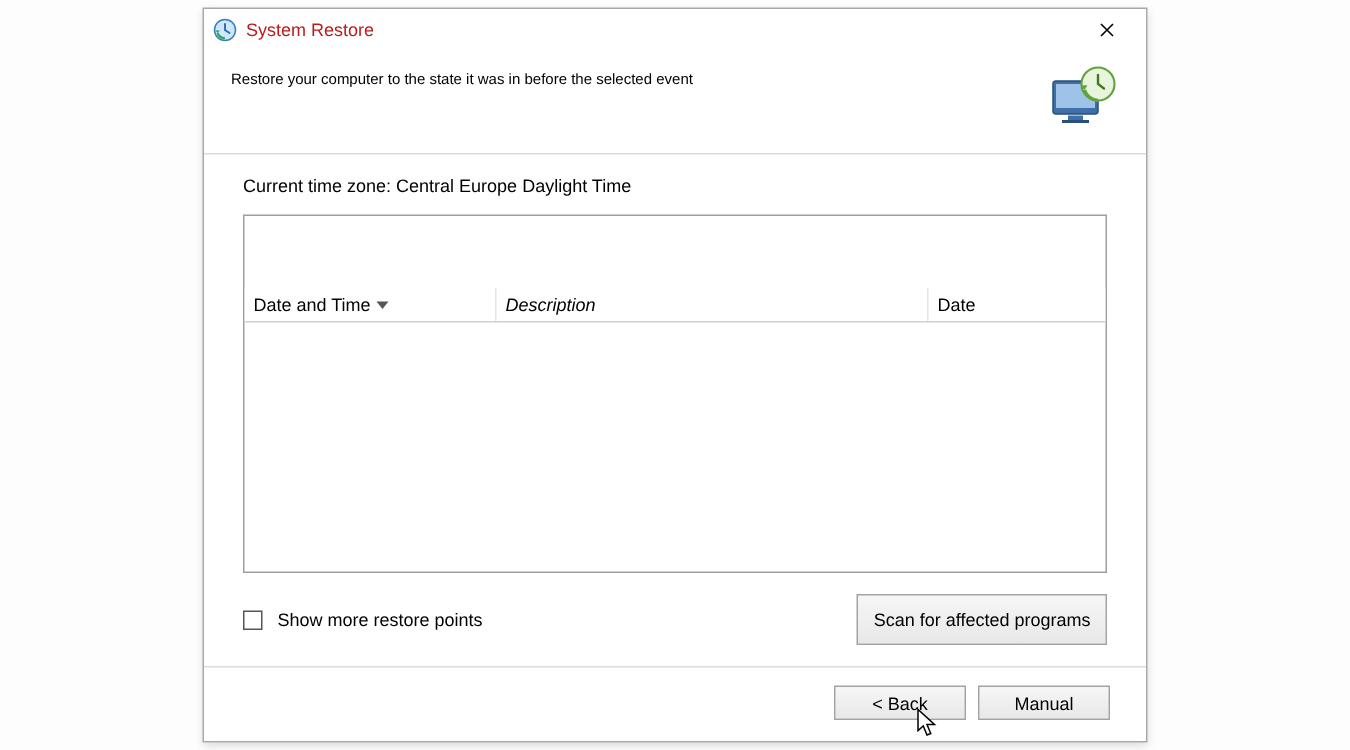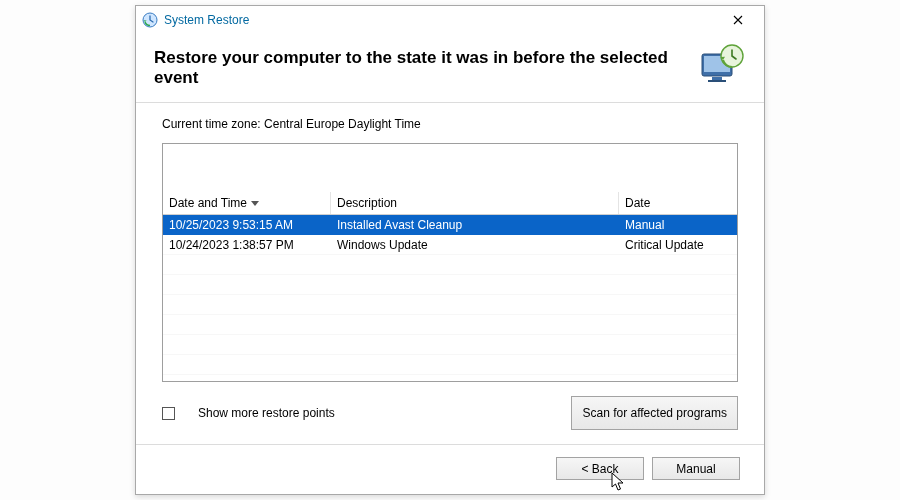--- a/index.html
+++ b/index.html
@@ -33,41 +33,41 @@
     border-bottom: 0px;
   }
   .title-icon {
     width: 16px;
     height: 16px;
     margin-right: 6px;
   }
   .title-text {
     flex: 1;
     font-size: 12px;
-    color: #0369a1;
+    color: #b91c1c;
   }
   .close-btn {
     width: 40px;
     height: 24px;
     display: flex;
     align-items: center;
     justify-content: center;
     font-size: 14px;
     cursor: default;
   }
   .header-band {
     padding: 10px 18px 14px 18px;
     display: flex;
     align-items: flex-start;
     border-bottom: 1px solid #dcdcdc;
   }
   .header-text {
     flex: 1;
-    font-weight: bold;
-    font-size: 17px;
+    font-weight: normal;
+    font-size: 10px;
     padding-top: 4px;
   }
   .header-icon {
     width: 48px;
     height: 44px;
     margin-left: 10px;
   }
   .body {
     flex: 1;
     padding: 14px 26px 8px 26px;
@@ -95,21 +95,21 @@
   .gh-cell {
     padding: 4px 6px;
     font-size: 12px;
     display: flex;
     align-items: center;
     border-right: 1px solid #e4e4e4;
     position: relative;
   }
   .gh-cell:last-child { border-right: none; }
   .col-date { width: 168px; }
-  .col-desc { flex: 1; }
+  .col-desc { flex: 1; font-style: italic; }
   .col-type { width: 118px; }
   .sort-caret {
     width: 0; height: 0;
     border-left: 4px solid transparent;
     border-right: 4px solid transparent;
     border-top: 5px solid #555;
     margin-left: 4px;
   }
   .grid-rows {
     flex: 1;
@@ -136,21 +136,21 @@
   }
   .below-grid {
     display: flex;
     align-items: center;
     justify-content: space-between;
     padding: 14px 0 6px 0;
   }
   .checkbox-wrap {
     display: flex;
     align-items: center;
-    gap: 23px;
+    gap: 10px;
     font-size: 12px;
   }
   .checkbox-box {
     width: 13px;
     height: 13px;
     border: 1px solid #555;
     background: #fff;
   }
   .btn {
     min-width: 140px;
@@ -243,32 +243,20 @@
           <span>Date and Time</span>
           <span class="sort-caret"></span>
         </div>
         <div class="gh-cell col-desc">
           <span>Description</span>
         </div>
         <div class="gh-cell col-type">
           <span>Date</span>
         </div>
       </div>
-      <div class="grid-rows">
-        <div class="grid-row selected">
-          <div class="gr-cell col-date">10/25/2023 9:53:15 AM</div>
-          <div class="gr-cell col-desc">Installed Avast Cleanup</div>
-          <div class="gr-cell col-type">Manual</div>
-        </div>
-        <div class="grid-row">
-          <div class="gr-cell col-date">10/24/2023 1:38:57 PM</div>
-          <div class="gr-cell col-desc">Windows Update</div>
-          <div class="gr-cell col-type">Critical Update</div>
-        </div>
-      </div>
     </div>
 
     <div class="below-grid">
       <label class="checkbox-wrap">
         <span class="checkbox-box"></span>
         <span>Show more restore points</span>
       </label>
       <span class="btn">Scan for affected programs</span>
     </div>
 

